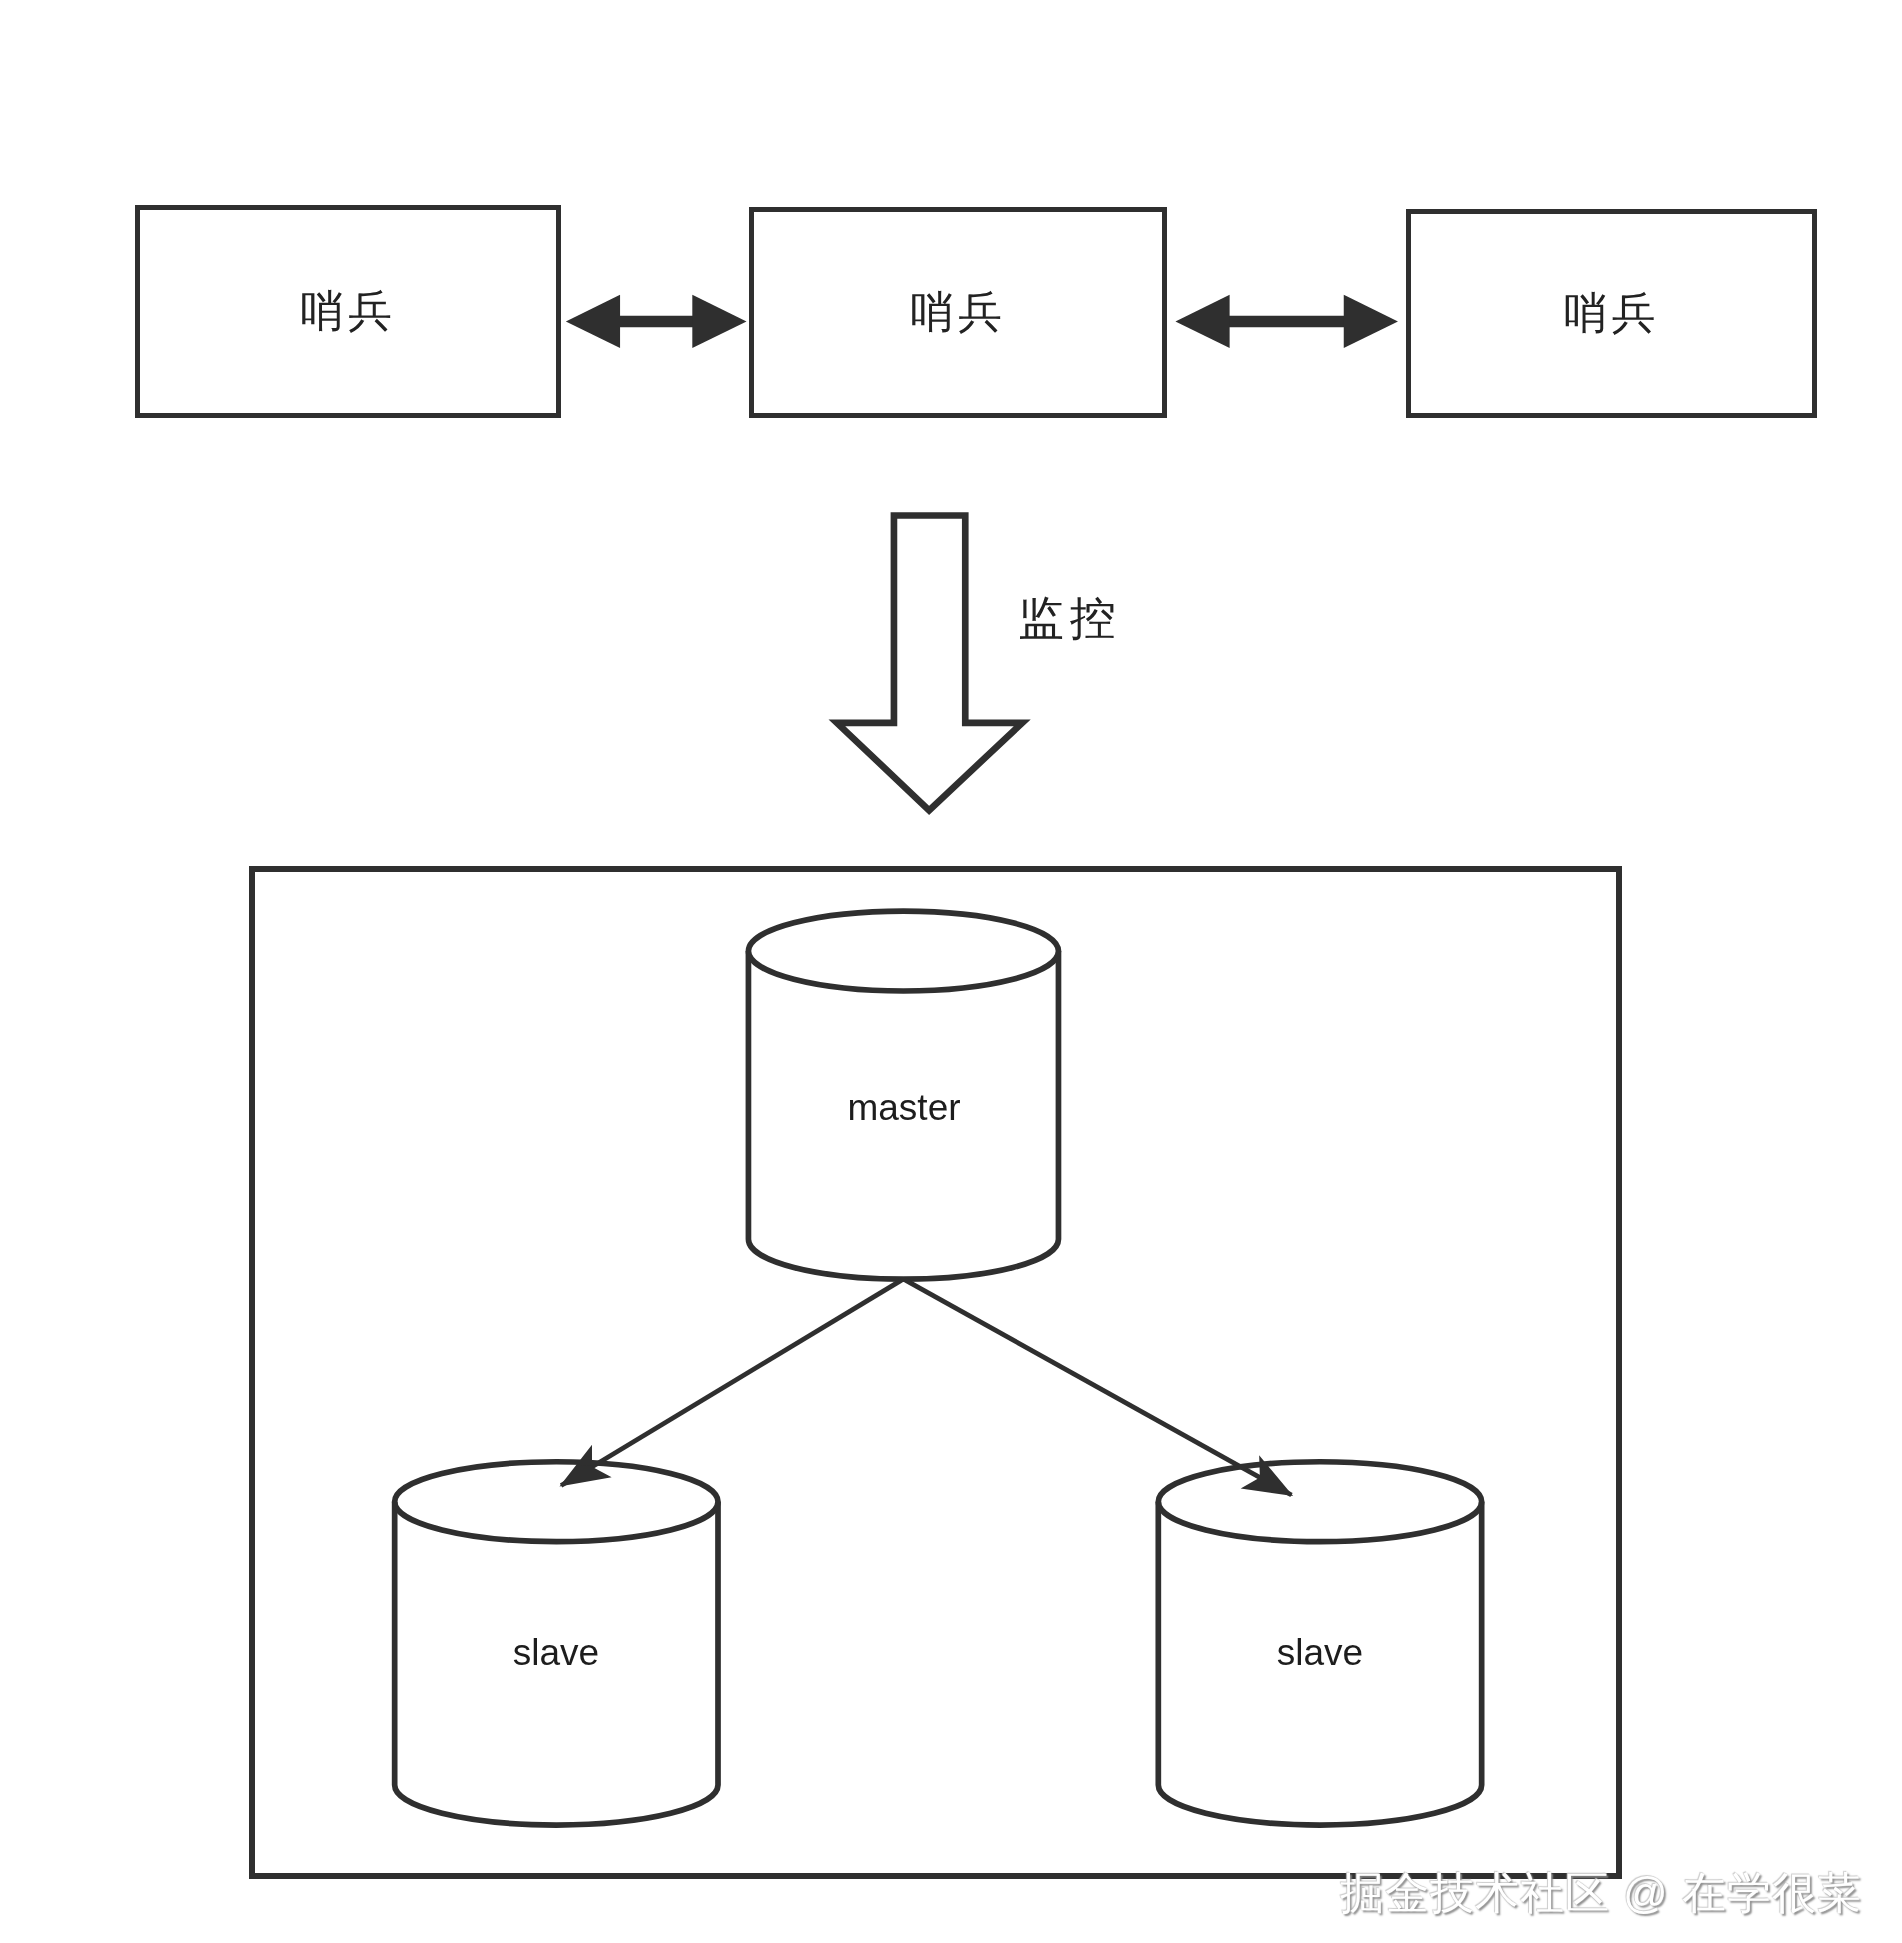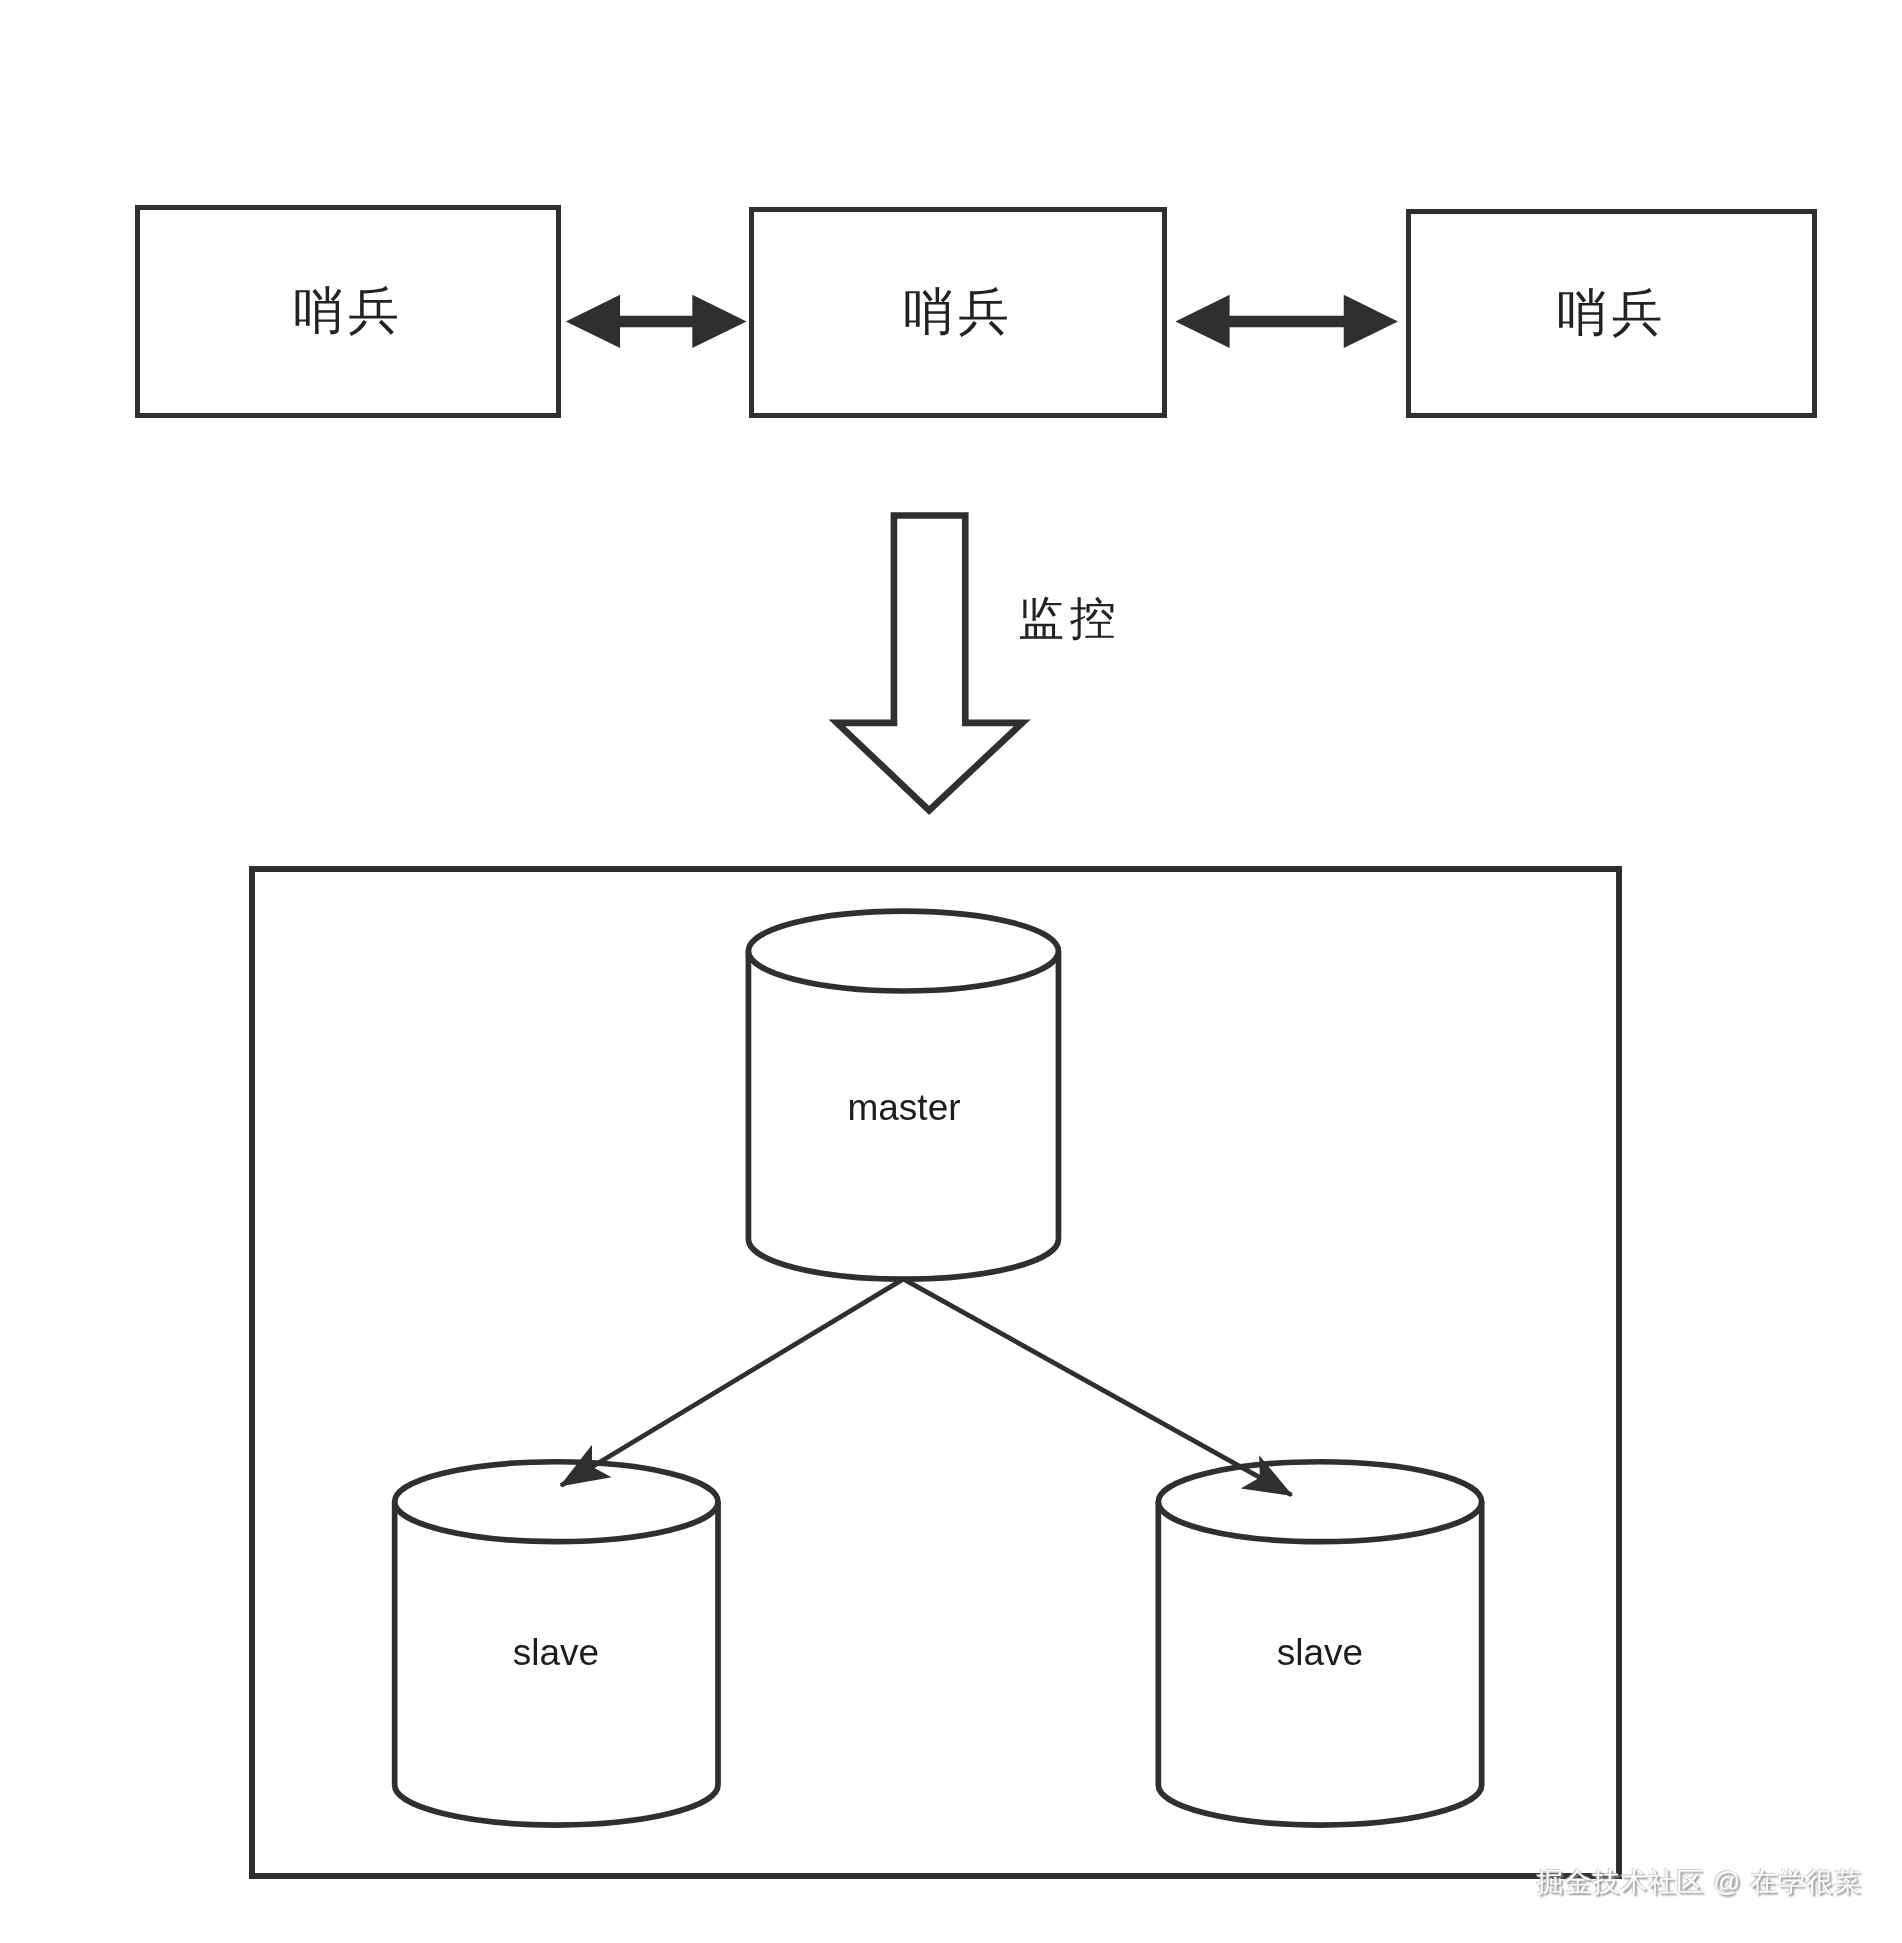--- a/index.html
+++ b/index.html
@@ -21,21 +21,21 @@
     z-index:2;pointer-events:none;
   }
   .sentinel-box{
     position:absolute;
     border:5.7px solid var(--line);
     background:var(--background);
     display:flex;align-items:center;justify-content:center;
     z-index:1;
   }
   .sentinel-box .cn-label{
-    font-size:51px;color:#222;letter-spacing:3.8px;
+    font-size:44px;color:#222;letter-spacing:3.8px;
   }
   .box-1{left:135px;top:205px;width:426px;height:213px;}
   .box-2{left:749px;top:207px;width:418px;height:211px;}
   .box-3{left:1406px;top:209px;width:411px;height:209px;}
   .monitor-label{
     position:absolute;left:1006px;top:588px;
     font-size:46px;color:#222;letter-spacing:5.7px;z-index:3;margin-left:12px;
   }
   .group-box{
     position:absolute;left:249px;top:866px;width:1373px;height:1013px;
@@ -47,21 +47,21 @@
     white-space:nowrap;
   }
   .label-master{left:904px;top:1108px;}
   .label-slave-left{left:556px;top:1653px;}
   .label-slave-right{left:1320px;top:1653px;}
   .stroke-shape{stroke:var(--line);fill:var(--background);}
   .stroke-open{stroke:var(--line);fill:none;}
   .solid-shape{fill:var(--line);stroke:none;}
   .watermark{
     position:absolute;top:1864px;right:40px;z-index:4;
-    font-size:27px;letter-spacing:1px;color:#ffffff;
+    font-size:44px;letter-spacing:1px;color:#ffffff;
     text-shadow:0 0 1px #bdbdbd,
                 1.9px 1.9px 1.9px var(--watermark-shadow),
                 -1px -1px 1px #cfcfcf;
   }
 </style>
 </head>
 <body>
 
 <div class="canvas">
 

